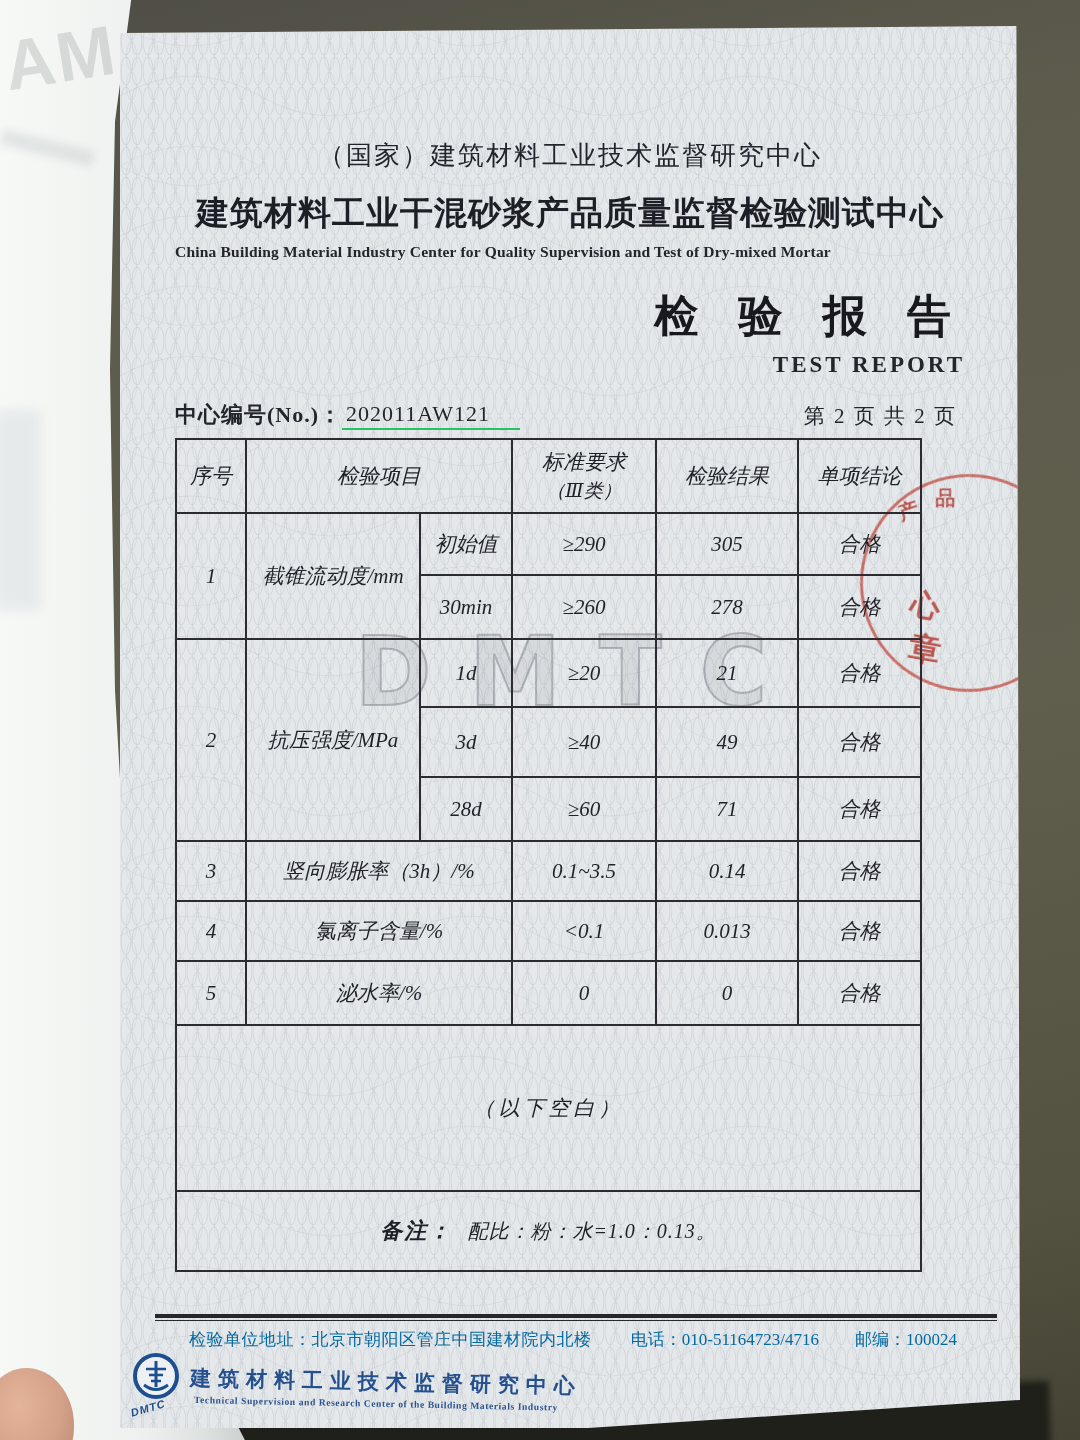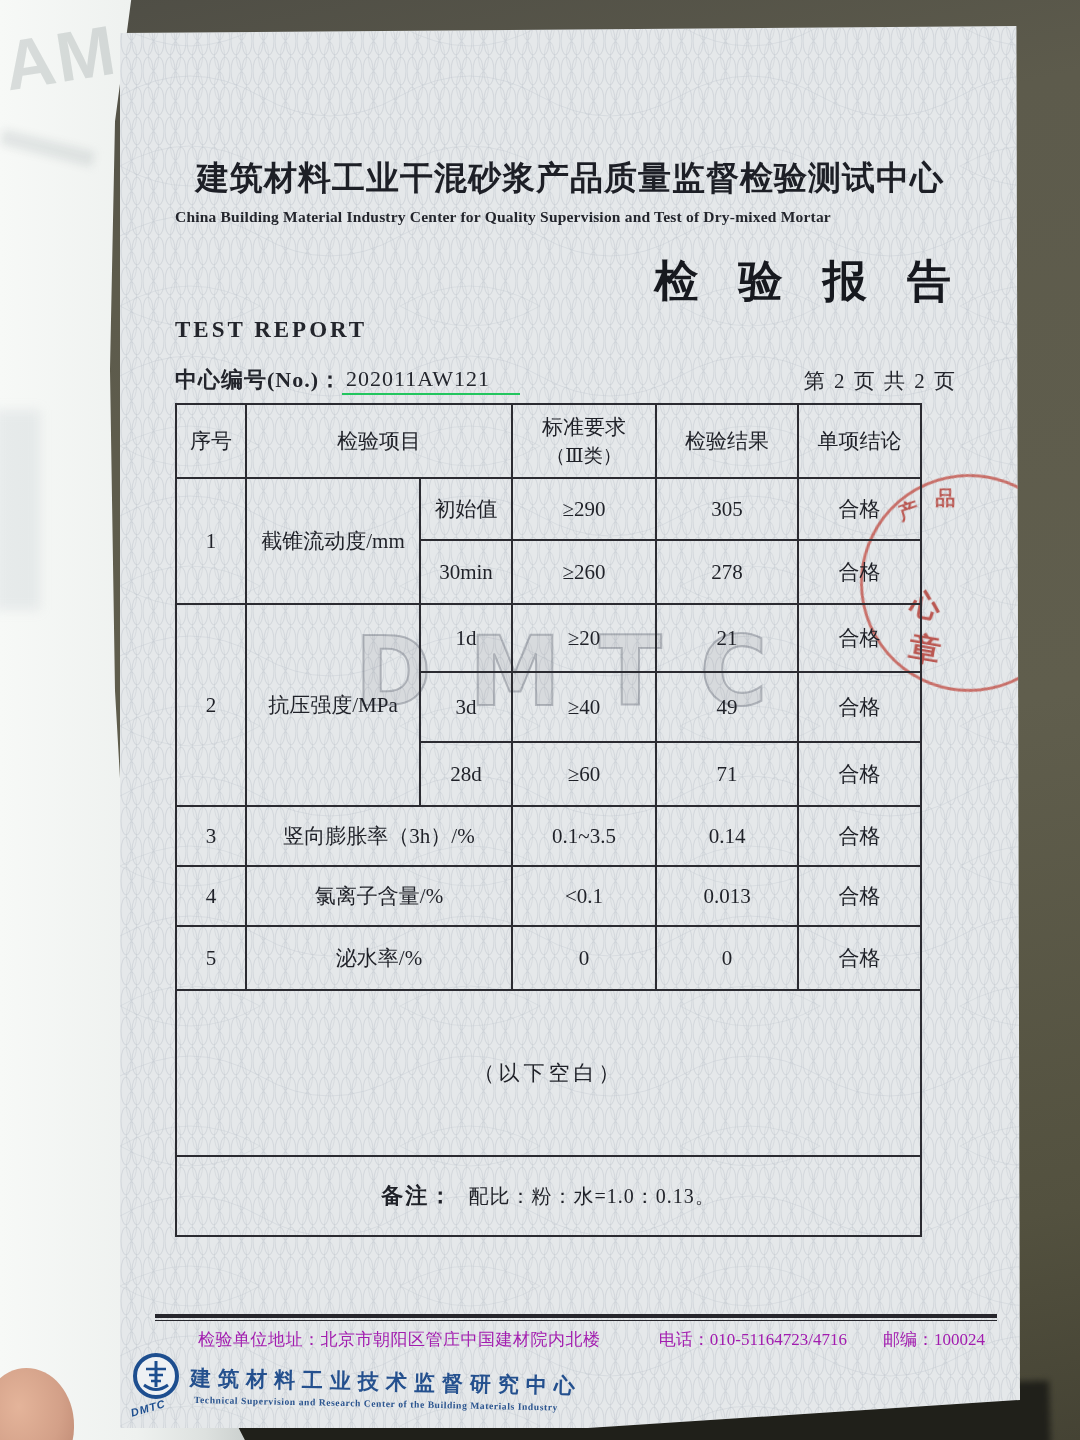--- a/index.html
+++ b/index.html
@@ -39,31 +39,31 @@
 
   .content { position:relative; z-index:2; width:790px; margin-left:55px; padding-top:112px;
              color:#23252c; }
 
   .org1 { text-align:center; font-size:26px; letter-spacing:2px; }
   .org2 { text-align:center; font-size:33px; font-weight:bold; letter-spacing:1px; margin-top:18px;
           font-family:"Liberation Sans","DejaVu Sans",sans-serif; color:#1d1f26; }
   .org-en { text-align:left; font-size:15.5px; font-weight:bold; margin-top:7px; letter-spacing:.2px; }
   .title-cn { text-align:right; font-size:44px; font-weight:bold; letter-spacing:14px; padding-left:14px;
               margin-top:26px; font-family:"Liberation Sans","DejaVu Sans",sans-serif; color:#17191f; }
-  .title-en { text-align:left; font-size:23px; font-weight:bold; letter-spacing:3px; margin-top:6px; }
+  .title-en { text-align:right; font-size:23px; font-weight:bold; letter-spacing:3px; margin-top:6px; }
 
   .no-row { margin-top:22px; display:flex; align-items:flex-end; font-size:22px; }
   .no-label { font-weight:bold; letter-spacing:1px; }
   .no-value { border-bottom:2px solid #22c55e; padding:0 30px 1px 4px; letter-spacing:1px; }
   .page-indicator { margin-left:auto; margin-right:8px; font-size:21px; letter-spacing:2px; }
 
   table.report { border-collapse:collapse; margin-top:8px; width:745px; table-layout:fixed; }
   table.report td,table.report th { border:2px solid #2b2b31; text-align:center; vertical-align:middle;
         font-size:21px; font-weight:normal; color:#1f2128; padding:2px; }
-  table.report { border:2.5px solid #26262c; }
+  table.report { border:2.5px solid #26262c;font-style:italic; }
   th .sub { display:block; font-size:19px; margin-top:2px; }
   .h-hdr{height:74px} .h-62{height:62px} .h-64{height:64px} .h-68{height:68px}
   .h-70{height:70px} .h-60{height:60px} .h-blank{height:166px} .h-remark{height:80px}
   td.blank-cell { vertical-align:top; padding-top:10px; letter-spacing:4px; }
   td.remark-cell { text-align:left; padding-left:12px; }
   .remark-label { font-weight:bold; font-size:22px; letter-spacing:2px;
                   font-family:"Liberation Sans","DejaVu Sans",sans-serif; }
   .remark-text { font-size:20px; margin-left:10px; letter-spacing:1px; }
 
   .watermark { position:absolute; left:235px; top:592px; z-index:1;
@@ -76,25 +76,25 @@
            transform:rotate(10deg); filter:blur(0.5px); }
   .stamp span { position:absolute; color:#b5453e; opacity:.88; font-weight:bold; }
   .stamp .c0 { left:24px; top:32px;  font-size:20px; transform:rotate(-28deg); }
   .stamp .c1 { left:58px; top:13px;  font-size:20px; transform:rotate(-10deg); }
   .stamp .c2 { left:52px; top:116px; font-size:30px; }
   .stamp .c3 { left:58px; top:158px; font-size:32px; }
 
   .footer { position:absolute; left:0; top:0; width:100%; z-index:2; }
   .rule { position:absolute; left:35px; top:1288px; width:842px; height:7px;
           border-top:4px solid #26262c; border-bottom:1.5px solid #26262c; }
-  .footer-line { position:absolute; left:36px; top:1302px; width:842px; display:flex;
-                 font-size:17px; color:#a21caf; }
+  .footer-line { position:absolute; left:27px; top:1302px; width:842px; display:flex;
+                 font-size:17px; color:#0369a1; }
   .addr { margin-left:42px; letter-spacing:.5px; }
   .phone-wrap { margin-left:auto;text-align:right; }
-  .postal-wrap { margin-left:36px; margin-right:13px; }
+  .postal-wrap { margin-left:36px; margin-right:32px; }
 
   .logo-row { position:absolute; left:12px; top:1326px; display:flex; align-items:flex-start; }
   .logo-circle { width:48px; height:48px; }
   .logo-dmtc { font-family:"Liberation Sans",sans-serif; font-weight:bold; font-style:italic;
                font-size:11px; color:#1d4e8f; transform:rotate(-16deg); margin-top:-4px; margin-left:-2px;
                letter-spacing:1px; }
   .org-block { margin-left:10px; margin-top:16px; }
   .footer-org-cn { font-family:"Liberation Sans","DejaVu Sans",sans-serif; font-weight:bold;
                    font-size:21px; letter-spacing:7px; color:#24508e; transform:rotate(1.2deg); }
   .footer-org-en { font-size:9.5px; color:#2a548f; letter-spacing:.6px; margin-top:3px; margin-left:4px;
@@ -136,20 +136,21 @@
     <div class="watermark">DMTC</div>
 
     <div class="stamp">
       <span class="c0">产</span>
       <span class="c1">品</span>
       <span class="c2">心</span>
       <span class="c3">章</span>
     </div>
 
     <div class="content">
+      <div class="org1">（国家）建筑材料工业技术监督研究中心</div>
       <div class="org2">建筑材料工业干混砂浆产品质量监督检验测试中心</div>
       <div class="org-en">China Building Material Industry Center for Quality Supervision and Test of Dry-mixed Mortar</div>
       <div class="title-cn">检 验 报 告</div>
       <div class="title-en">TEST REPORT</div>
 
       <div class="no-row">
         <span class="no-label">中心编号(No.)：</span>
         <span class="no-value">202011AW121</span>
         <span class="page-indicator">第 2 页  共 2 页</span>
       </div>

